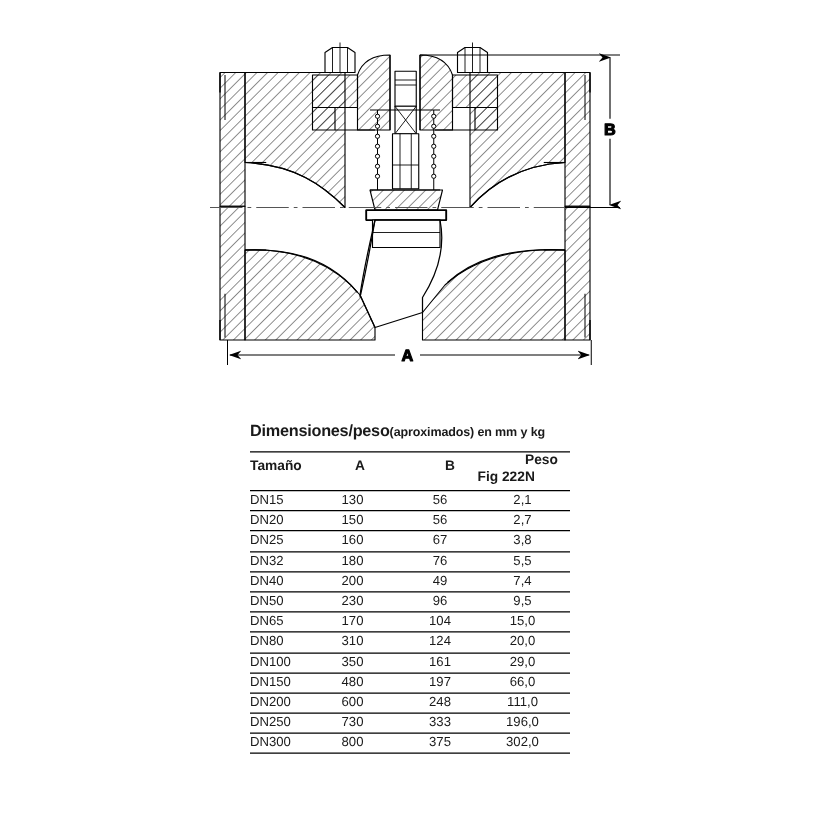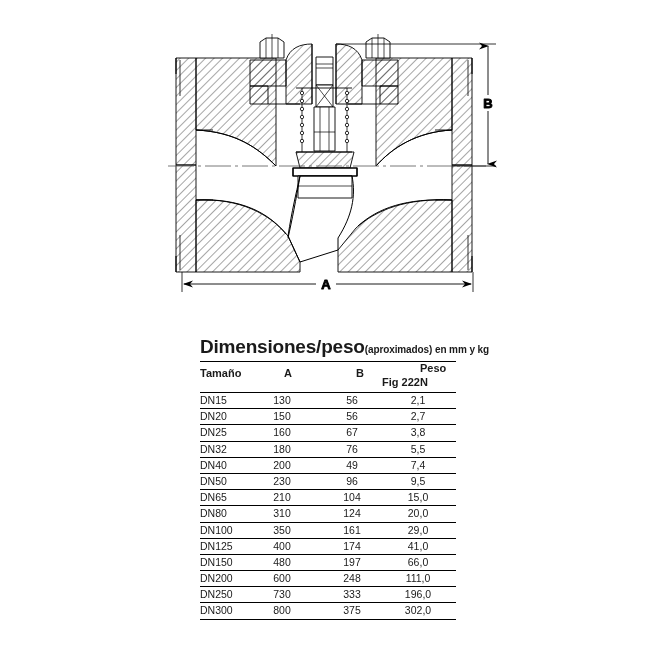--- a/index.html
+++ b/index.html
@@ -41,21 +41,21 @@
     top: 336px;
     width: 256px;
   }
 
   .table-title {
     position: relative;
     height: 24px;
     white-space: nowrap;
   }
   .title-main {
-    font-size: 19px;
+    font-size: 13px;
     font-weight: bold;
     letter-spacing: -0.2px;
   }
   .title-sub {
     font-size: 10px;
     font-weight: bold;
     letter-spacing: -0.1px;
     text-align: center;
   }
   .rule-title {
@@ -339,43 +339,37 @@
         <span class="cell c-w">7,4</span>
       </div>
       <div class="data-row">
         <span class="cell c-size">DN50</span>
         <span class="cell c-a">230</span>
         <span class="cell c-b">96</span>
         <span class="cell c-w">9,5</span>
       </div>
       <div class="data-row">
         <span class="cell c-size">DN65</span>
-        <span class="cell c-a">210</span>
+        <span class="cell c-a">170</span>
         <span class="cell c-b">104</span>
         <span class="cell c-w">15,0</span>
       </div>
       <div class="data-row">
         <span class="cell c-size">DN80</span>
         <span class="cell c-a">310</span>
         <span class="cell c-b">124</span>
         <span class="cell c-w">20,0</span>
       </div>
       <div class="data-row">
         <span class="cell c-size">DN100</span>
         <span class="cell c-a">350</span>
         <span class="cell c-b">161</span>
         <span class="cell c-w">29,0</span>
       </div>
       <div class="data-row">
-        <span class="cell c-size">DN125</span>
-        <span class="cell c-a">400</span>
-        <span class="cell c-b">174</span>
-        <span class="cell c-w">41,0</span>
-      </div>
-      <div class="data-row">
         <span class="cell c-size">DN150</span>
         <span class="cell c-a">480</span>
         <span class="cell c-b">197</span>
         <span class="cell c-w">66,0</span>
       </div>
       <div class="data-row">
         <span class="cell c-size">DN200</span>
         <span class="cell c-a">600</span>
         <span class="cell c-b">248</span>
         <span class="cell c-w">111,0</span>

